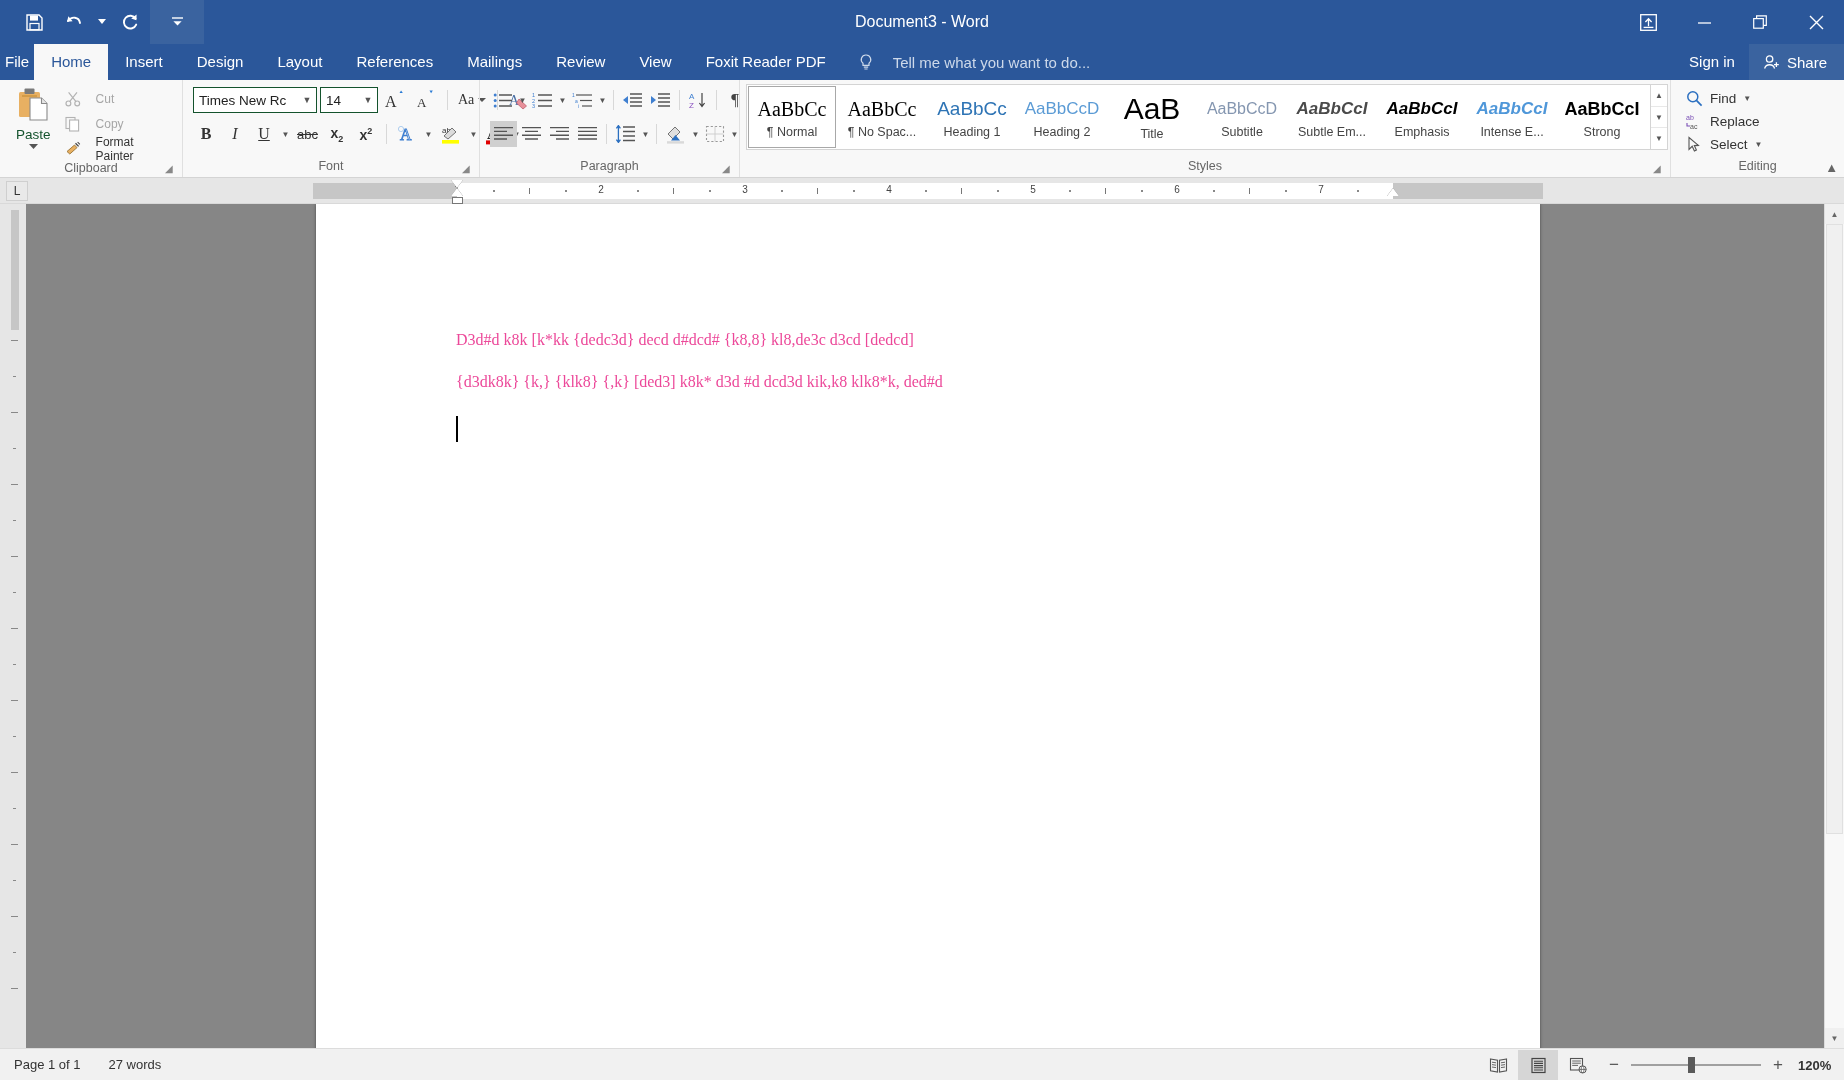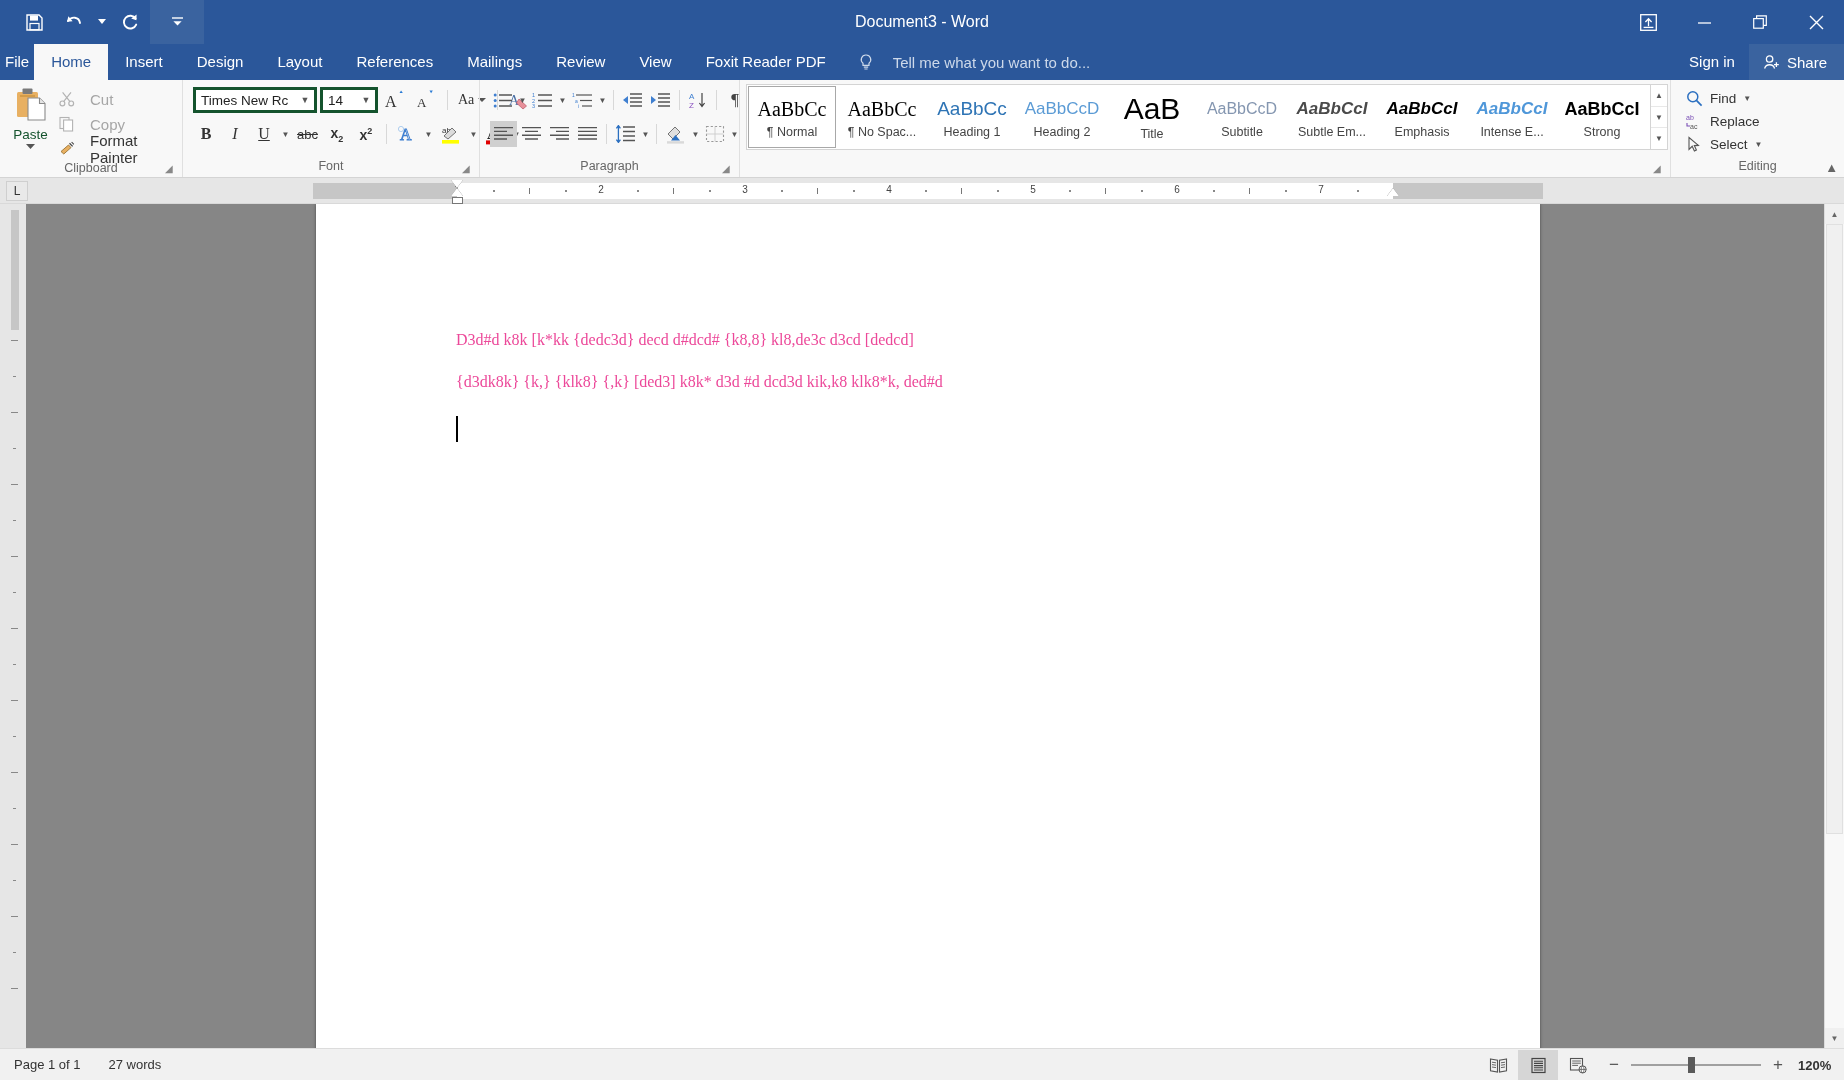--- a/index.html
+++ b/index.html
@@ -82,31 +82,31 @@
 
   
   .clipboard { width: 182px; }
   .paste-btn {
     width: 56px; display:flex; flex-direction: column; align-items:center; gap:2px;
     padding-top: 4px; cursor: pointer;
   }
   .paste-label { font-size: 13.5px; color:#14532d; }
   .clip-list { display:flex; flex-direction: column; padding-top:5px; gap:3px; }
   .clip-item {
-    display:flex; align-items:center; gap:15px; font-size:15px; color:#a6a6a6;
+    display:flex; align-items:center; gap:15px; font-size:12px; color:#a6a6a6;
     height: 22px; padding: 0 4px; cursor: pointer;
   }
   .clip-item.enabled { color: #333; }
 
   
   .fontgrp { width: 297px; }
   .fg-row { display:flex; align-items:center; gap:3px; height: 30px; padding-left:4px; }
   .fg-row2 { margin-top: 4px; }
   .combo {
-    height: 26px; border: 3px solid #14532d; background:#fff; display:flex; align-items:center;
+    height: 26px; border: 1px solid #14532d; background:#fff; display:flex; align-items:center;
     font-size:13.5px; color:#222; padding: 0 2px 0 5px; cursor:pointer; overflow:hidden;
   }
   .combo .cval { flex:1; white-space: nowrap; overflow:hidden; }
   .combo .carr { width:14px; text-align:center; color:#555; font-size: 9px; }
   .combo.fontname { width: 124px; }
   .combo.fontsize { width: 58px; }
   .ico {
     height: 26px; min-width: 26px; display:flex; align-items:center; justify-content:center;
     cursor:pointer; color:#333; font-size:15px; padding: 0 3px;
   }
@@ -615,20 +615,21 @@
             <span class="style-preview" style="font-weight:bold;color:#000;font-family:'Liberation Sans',sans-serif;font-size:18px;">AaBbCcI</span>
             <span class="style-name">Strong</span>
           </div>
         </div>
         <div class="styles-scroll">
           <div class="ss-btn">▲</div>
           <div class="ss-btn">▼</div>
           <div class="ss-btn" style="border-bottom:none;">▼</div>
         </div>
       </div>
+      <div class="rgroup-label">Styles</div>
       <div class="dlg-launcher">◢</div>
     </div>
 
     <div class="rgroup editgrp">
       <div class="rgroup-body" style="flex-direction:column; padding-top:4px; padding-left:10px;">
         <div class="ed-item">
           <span>
             <svg width="17" height="17" viewBox="0 0 17 17">
                 <circle cx="6.8" cy="6.8" r="5" fill="none" stroke="#2b6fc0" stroke-width="1.5"></circle>
                 <path d="M10.4 10.4 L15.6 15.6" stroke="#2b6fc0" stroke-width="1.7"></path>

